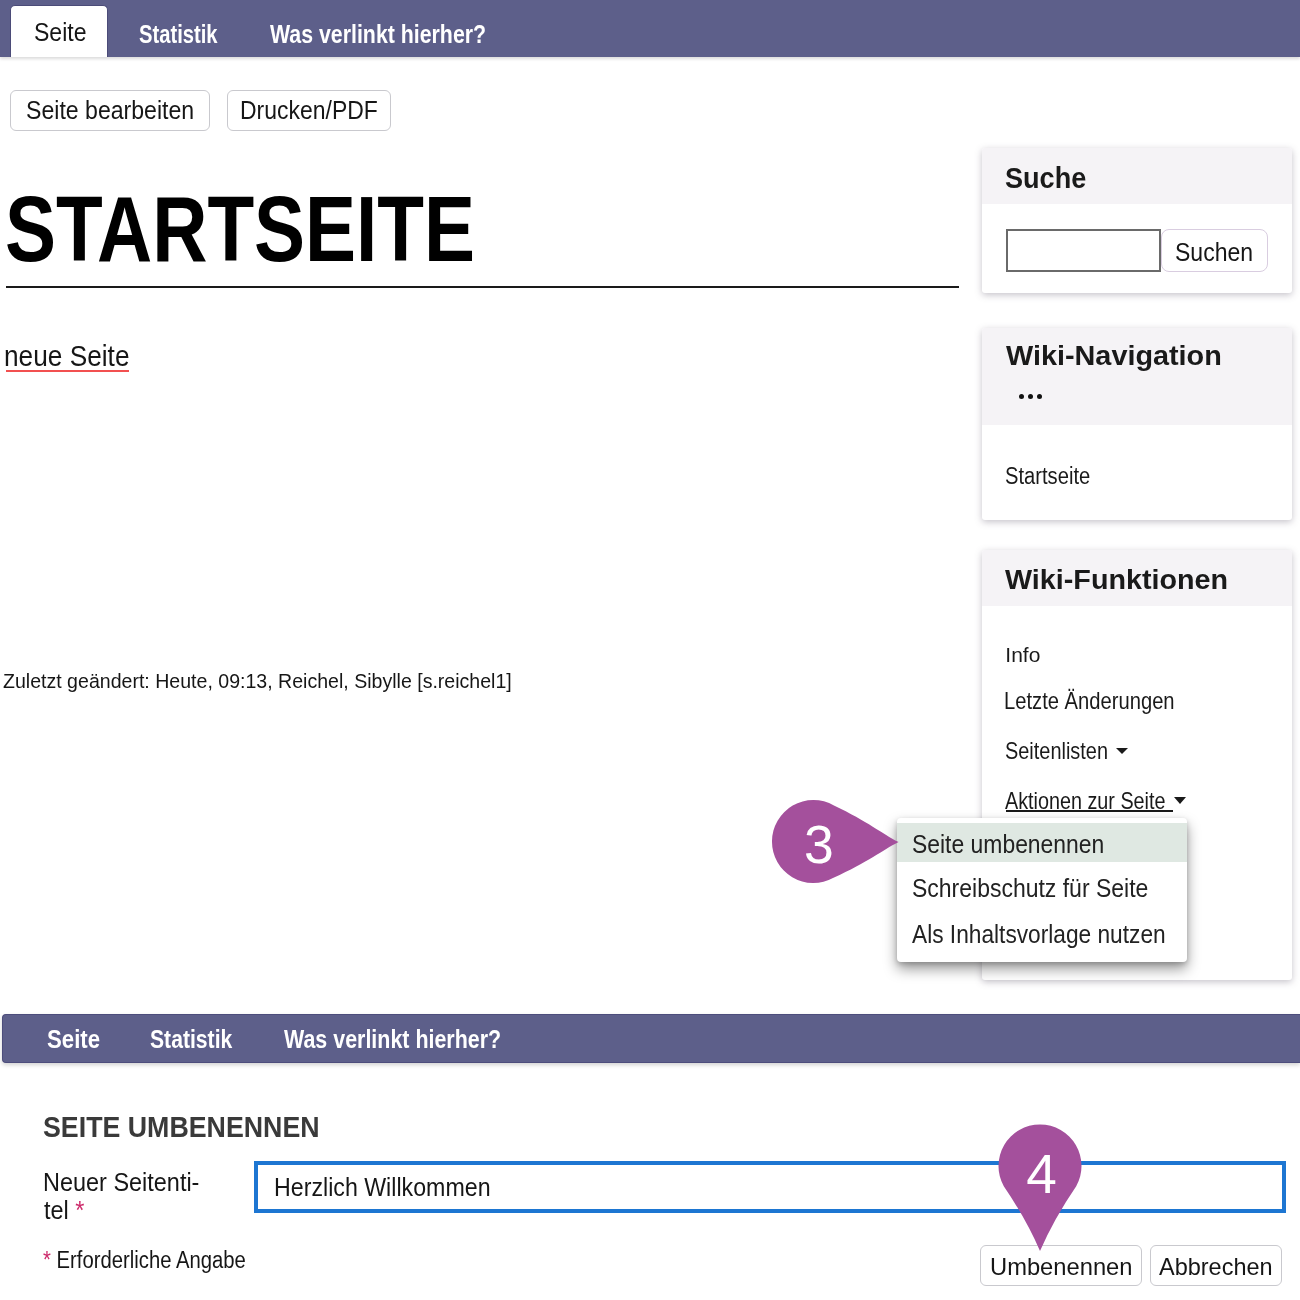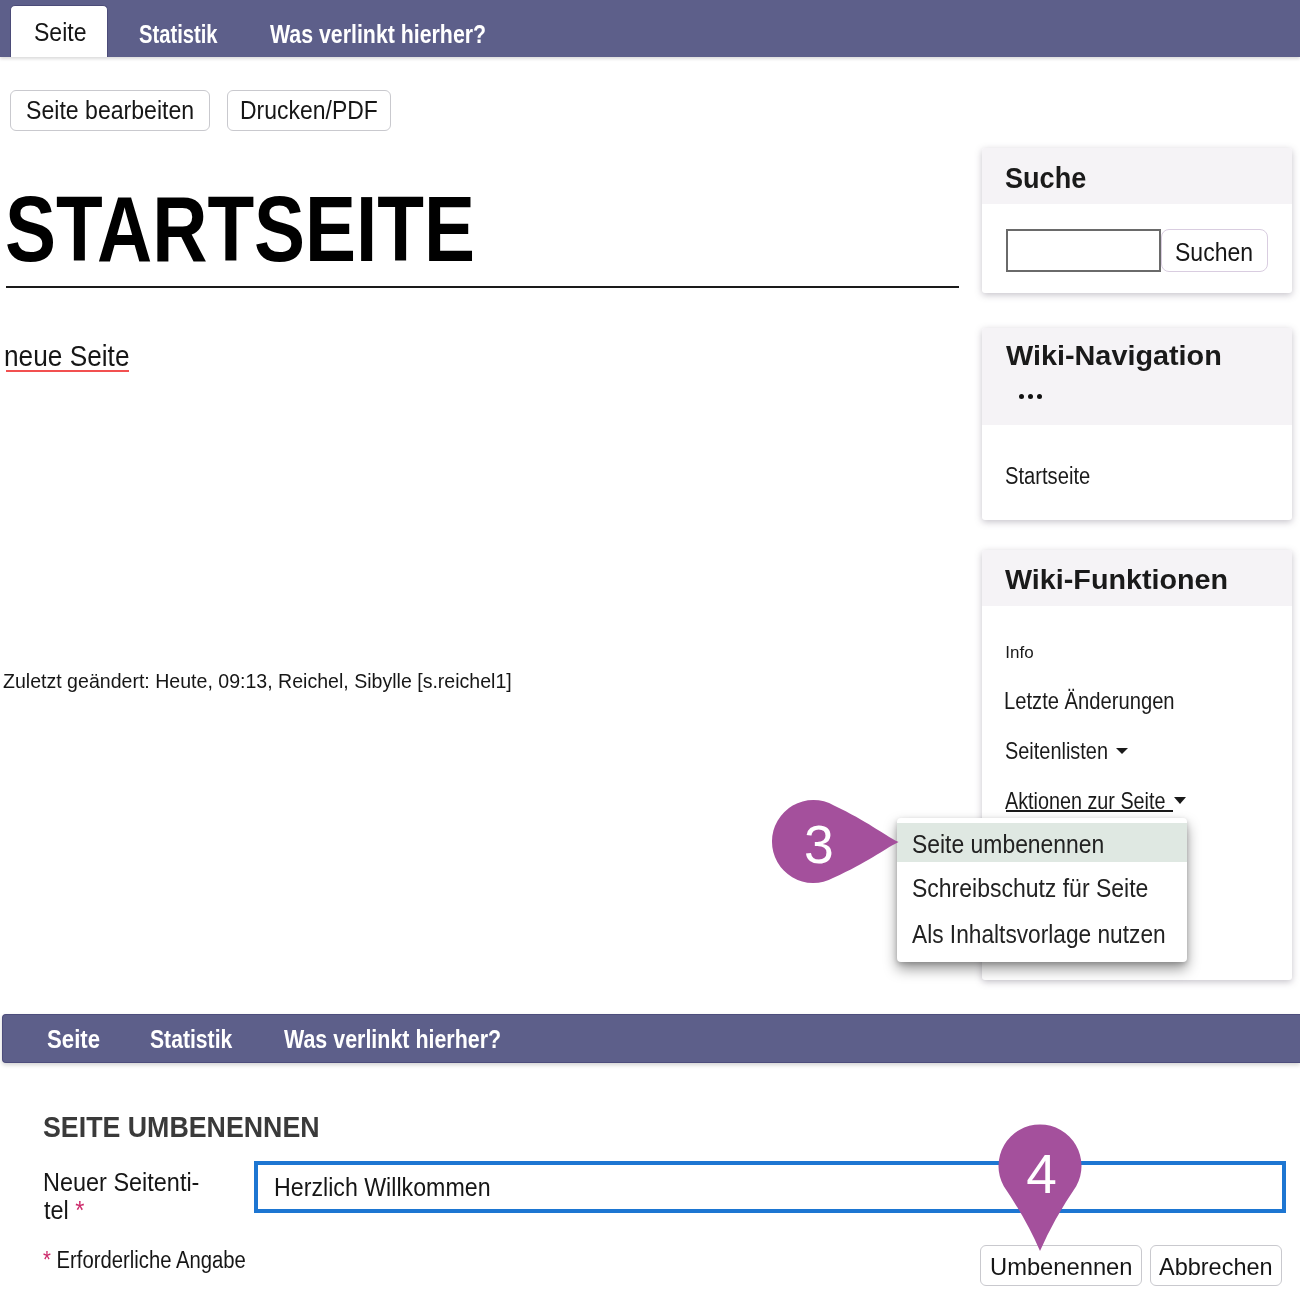--- a/index.html
+++ b/index.html
@@ -44,21 +44,21 @@
   <div style="position:absolute; left:1019px; top:394px; display:flex; gap:3.6px;">
     <i style="width:5.2px;height:5.2px;border-radius:50%;background:#111;display:block;"></i>
     <i style="width:5.2px;height:5.2px;border-radius:50%;background:#111;display:block;"></i>
     <i style="width:5.2px;height:5.2px;border-radius:50%;background:#111;display:block;"></i>
   </div>
   <div class="t" id="t12" style="left:1005px; top:464.3px; font-size:24.7px; color:#1a1a1a; transform:scaleX(0.817);">Startseite</div>
 
   <div style="position:absolute; left:982px; top:550px; width:310px; height:430px; background:#fff; border-radius:3px; box-shadow:0 2px 7px rgba(90,80,100,0.35);"></div>
   <div style="position:absolute; left:982px; top:550px; width:310px; height:56px; background:#f5f3f6; border-radius:3px 3px 0 0;"></div>
   <div class="t b" id="t13" style="left:1005.3px; top:564.5px; font-size:28.2px; color:#1a1a1a; transform:scaleX(1.019);">Wiki-Funktionen</div>
-  <div class="t" id="t14" style="left:1005.3px; top:643.8px; font-size:17px; color:#1a1a1a; transform:scaleX(1.0);">Info</div>
+  <div class="t" id="t14" style="left:1005.3px; top:643.8px; font-size:21px; color:#1a1a1a; transform:scaleX(1.0);">Info</div>
   <div class="t" id="t15" style="left:1003.8px; top:688.6px; font-size:24px; color:#1a1a1a; transform:scaleX(0.841);">Letzte Änderungen</div>
   <div class="t" id="t16" style="left:1005px; top:738.5px; font-size:24px; color:#1a1a1a; transform:scaleX(0.83);">Seitenlisten</div>
   <div class="t" id="t17" style="left:1005px; top:788.5px; font-size:24px; color:#1a1a1a; transform:scaleX(0.824);">Aktionen zur Seite</div>
   <div style="position:absolute; left:1006px; top:809.5px; width:166.5px; height:2px; background:#1a1a1a;"></div>
   <div style="position:absolute; left:1115.5px; top:747.5px; width:0; height:0; border-left:6.3px solid transparent; border-right:6.3px solid transparent; border-top:6.8px solid #1a1a1a;"></div>
   <div style="position:absolute; left:1174px; top:797px; width:0; height:0; border-left:6.5px solid transparent; border-right:6.5px solid transparent; border-top:7px solid #1a1a1a;"></div>
 
   <div style="position:absolute; left:897px; top:818px; width:290px; height:144px; background:#fff; border-radius:4px; box-shadow:0 7px 14px rgba(0,0,0,0.40), 0 2px 5px rgba(0,0,0,0.18);"></div>
   <div style="position:absolute; left:897px; top:823px; width:290px; height:39px; background:#dfe8e2;"></div>
   <div class="t" id="t18" style="left:912px; top:832.2px; font-size:25.6px; color:#222; transform:scaleX(0.895);">Seite umbenennen</div>

